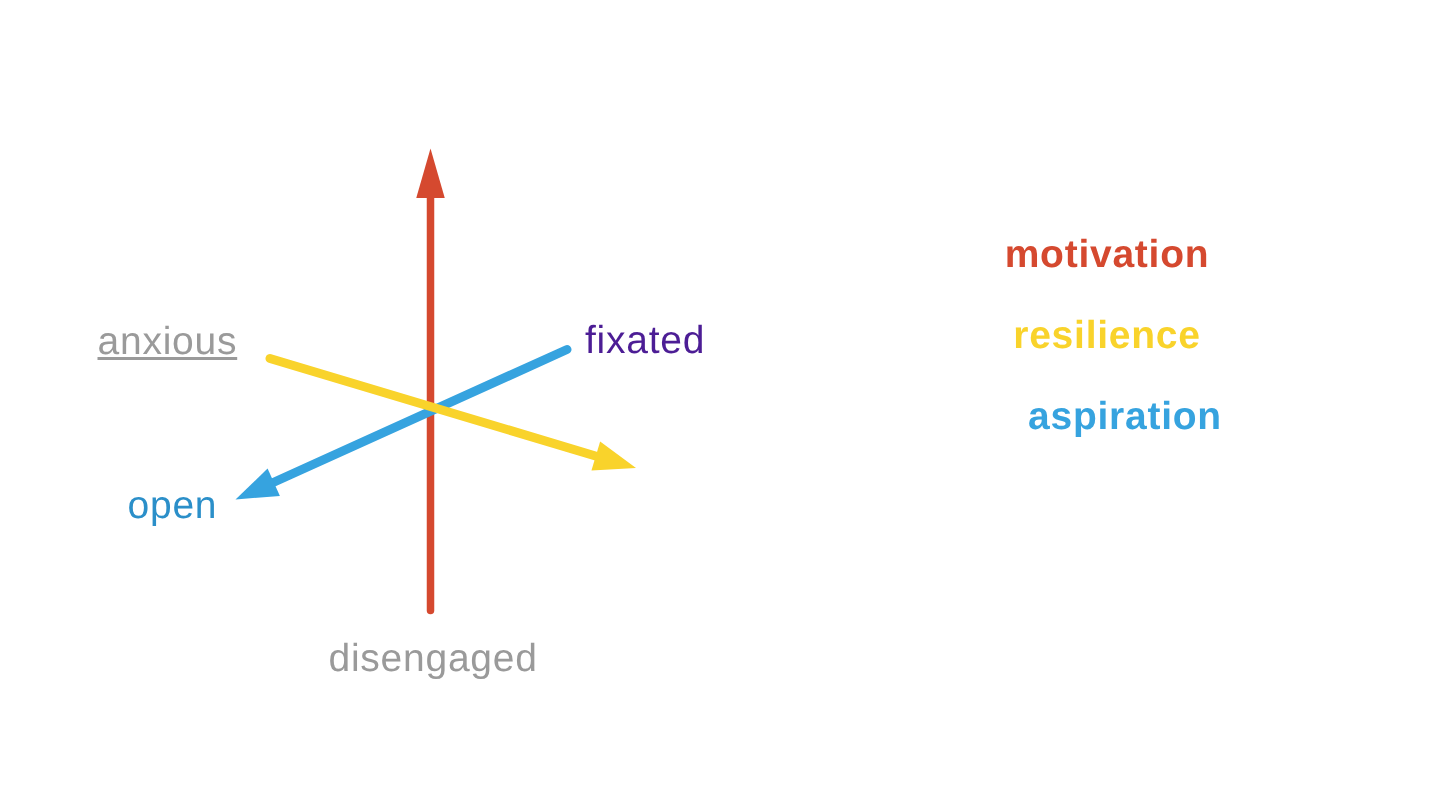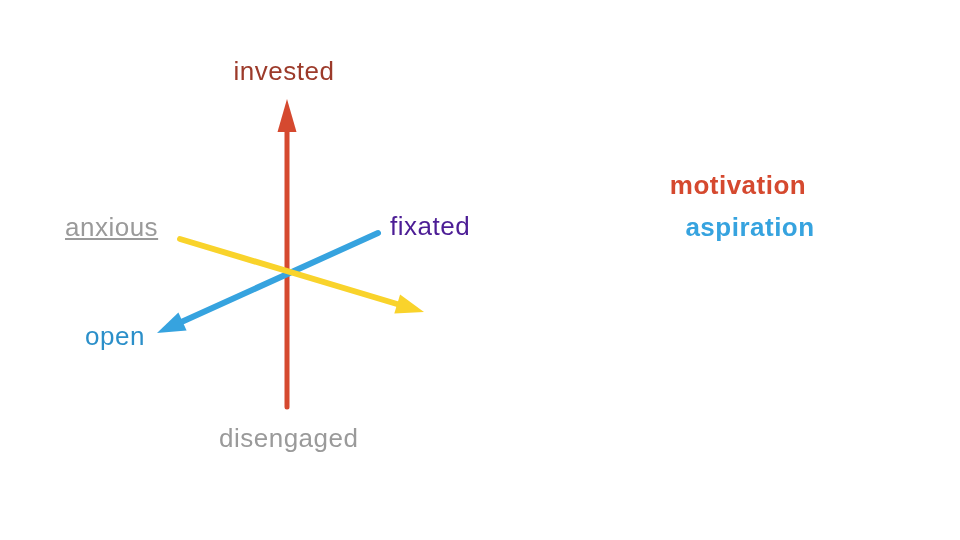--- a/index.html
+++ b/index.html
@@ -30,26 +30,26 @@
     line-height: 1.1;
     white-space: nowrap;
     color: #9a9a9a;
   }
   .axis-label.centered {
     transform: translateX(-50%);
   }
   .legend {
     position: absolute;
     left: 738px;
-    top: 170px;
+    top: 154px;
     transform: translateX(-50%);
     display: flex;
     flex-direction: column;
     align-items: center;
-    gap: 12px;
+    gap: 24px;
   }
   .legend-item {
     font-size: 26px;
     font-weight: 700;
     letter-spacing: 0.5px;
     line-height: 30px;
     white-space: nowrap;
   }
 </style>
 </head>
@@ -68,29 +68,29 @@
       <line x1="378" y1="233" x2="182.5" y2="321.5" stroke-width="6" stroke-linecap="round" stroke="#36a3df"></line>
       <polygon points="157,333 178.4,312.4 186.6,330.6" fill="#36a3df"></polygon>
     </g>
 
     <g>
       <line x1="180" y1="239" x2="397" y2="304" stroke-width="6" stroke-linecap="round" stroke="#f9d32b"></line>
       <polygon points="424,312 394.3,313.6 400.1,294.4" fill="#f9d32b"></polygon>
     </g>
   </svg>
 
-  <div class="axis-label centered" style="left: 284px; top: 57px; color: rgb(156, 58, 42);">invested</div>
 
   <div class="axis-label" style="left: 65px; top: 213px; color: rgb(154, 154, 154); text-decoration: underline;">anxious</div>
 
   <div class="axis-label" style="left: 390px; top: 212px; color: #4c1d95;">fixated</div>
 
   <div class="axis-label" style="left: 85px; top: 322px; color: rgb(43, 143, 201);">open</div>
 
 
   <div class="axis-label" style="left: 219px; top: 424px; color: rgb(154, 154, 154);">disengaged</div>
 
   <div class="legend">
     <div class="legend-item" style="color: rgb(213, 73, 47);">motivation</div>
+    <div class="legend-item" style="color: rgb(249, 211, 43);">resilience</div>
     <div class="legend-item" style="color: rgb(54, 163, 223); margin-left: 24px;">aspiration</div>
   </div>
 
 </div>
 
 </body></html>

